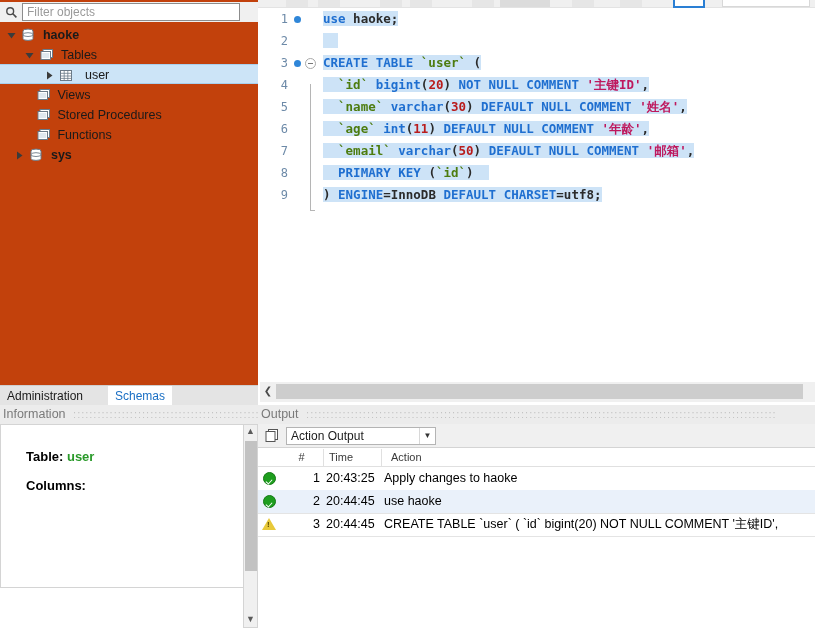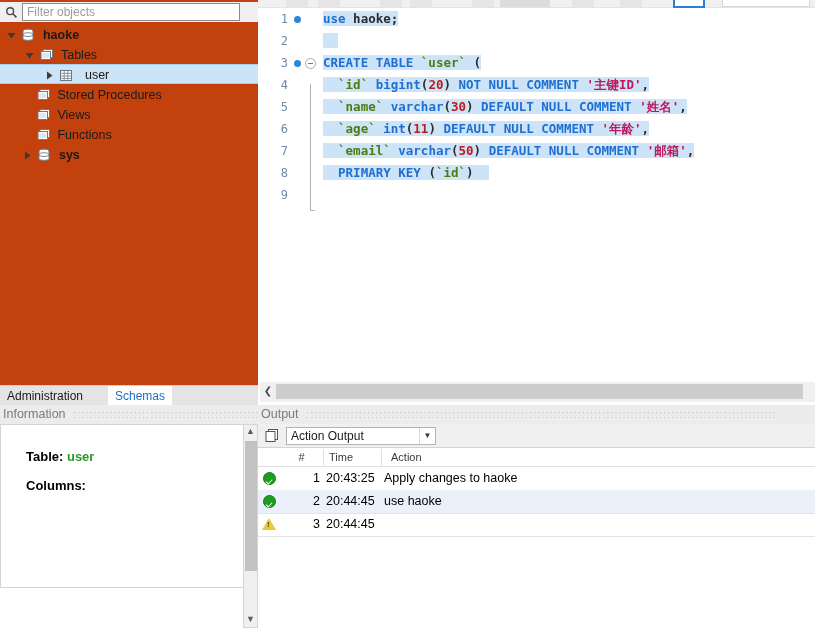--- a/index.html
+++ b/index.html
@@ -315,46 +315,46 @@
       </div>
 
       <div class="tree-row" style="padding-left:36px;">
         <span class="ticon">
           <svg width="15" height="14" viewBox="0 0 15 14">
             <rect x="4" y="1.5" width="9.5" height="8" fill="#fff" stroke="#6b7a88" stroke-width="1"></rect>
             <rect x="2" y="3.5" width="9.5" height="8" fill="#fff" stroke="#6b7a88" stroke-width="1"></rect>
             <rect x="3.2" y="5" width="7" height="5" fill="#dfe7ee"></rect>
           </svg>
         </span>
-        <span class="tlabel">Stored Procedures</span>
+        <span class="tlabel">Views</span>
       </div>
 
       <div class="tree-row" style="padding-left:36px;">
         <span class="ticon">
           <svg width="15" height="14" viewBox="0 0 15 14">
             <rect x="4" y="1.5" width="9.5" height="8" fill="#fff" stroke="#6b7a88" stroke-width="1"></rect>
             <rect x="2" y="3.5" width="9.5" height="8" fill="#fff" stroke="#6b7a88" stroke-width="1"></rect>
             <rect x="3.2" y="5" width="7" height="5" fill="#dfe7ee"></rect>
           </svg>
         </span>
-        <span class="tlabel">Views</span>
+        <span class="tlabel">Stored Procedures</span>
       </div>
 
       <div class="tree-row" style="padding-left:36px;">
         <span class="ticon">
           <svg width="15" height="14" viewBox="0 0 15 14">
             <rect x="4" y="1.5" width="9.5" height="8" fill="#fff" stroke="#6b7a88" stroke-width="1"></rect>
             <rect x="2" y="3.5" width="9.5" height="8" fill="#fff" stroke="#6b7a88" stroke-width="1"></rect>
             <rect x="3.2" y="5" width="7" height="5" fill="#dfe7ee"></rect>
           </svg>
         </span>
         <span class="tlabel">Functions</span>
       </div>
 
-      <div class="tree-row" style="padding-left:20px;">
+      <div class="tree-row" style="padding-left:12px;">
         <span class="tw">
           <svg width="9" height="9" viewBox="0 0 9 9">
               <polygon points="2,0.5 7.5,4.5 2,8.5" fill="#3b3b3b"></polygon>
             </svg>
         </span>
         <span class="ticon">
           <svg width="14" height="14" viewBox="0 0 14 14">
             <ellipse cx="7" cy="3" rx="5" ry="1.9" fill="#fff" stroke="#6b7a88" stroke-width="1"></ellipse>
             <path d="M2 3 L2 10.5 A5 1.9 0 0 0 12 10.5 L12 3" fill="#fff" stroke="#6b7a88" stroke-width="1"></path>
             <ellipse cx="7" cy="6.6" rx="5" ry="1.9" fill="none" stroke="#6b7a88" stroke-width="0.9"></ellipse>
@@ -426,20 +426,21 @@
         <div class="ed-row">
           <div class="ed-gutter">7</div>
           <div class="ed-code"><span class="pl sel">  </span><span class="id sel">`email`</span><span class="pl sel"> </span><span class="kw sel">varchar</span><span class="pl sel">(</span><span class="num sel">50</span><span class="pl sel">) </span><span class="kw sel">DEFAULT NULL COMMENT </span><span class="str sel">'邮箱'</span><span class="pl sel">,</span></div>
         </div>
         <div class="ed-row">
           <div class="ed-gutter">8</div>
           <div class="ed-code"><span class="pl sel">  </span><span class="kw sel">PRIMARY KEY </span><span class="pl sel">(</span><span class="id sel">`id`</span><span class="pl sel">)  </span></div>
         </div>
         <div class="ed-row">
           <div class="ed-gutter">9</div>
+          <div class="ed-code"><span class="pl sel">) </span><span class="kw sel">ENGINE</span><span class="pl sel">=</span><span class="pl sel">InnoDB</span><span class="pl sel"> </span><span class="kw sel">DEFAULT CHARSET</span><span class="pl sel">=</span><span class="pl sel">utf8</span><span class="pl sel">;</span></div>
         </div>
       </div>
   </div>
 
   <div class="ed-hscroll">
     <div class="hs-arrow">❮</div>
     <div class="hs-thumb"></div>
   </div>
 
   <div class="output-panel">
@@ -483,19 +484,20 @@
         <span class="oc num-col" style="left:22px;width:40px;">2</span>
         <span class="oc" style="left:68px;width:56px;">20:44:45</span>
         <span class="oc" style="left:126px;width:430px;">use haoke</span>
       </div>
       <div class="out-rowsep" style="top:46px;"></div>
 
       <div class="out-row">
         <span class="status-warn"></span>
         <span class="oc num-col" style="left:22px;width:40px;">3</span>
         <span class="oc" style="left:68px;width:56px;">20:44:45</span>
+        <span class="oc" style="left:126px;width:430px;">CREATE TABLE `user` ( `id` bigint(20) NOT NULL COMMENT '主键ID',</span>
       </div>
       <div class="out-rowsep" style="top:69px;"></div>
 
     </div>
   </div>
 
 </div>
 
 </body></html>

